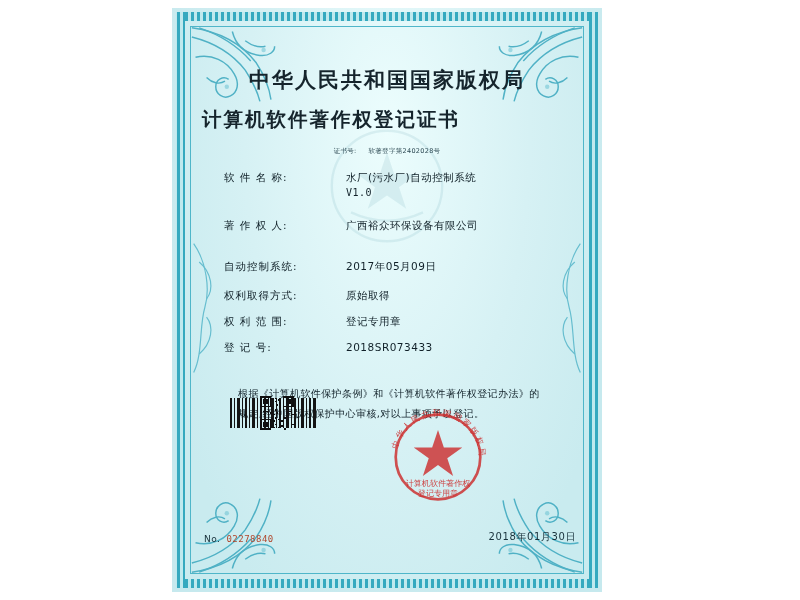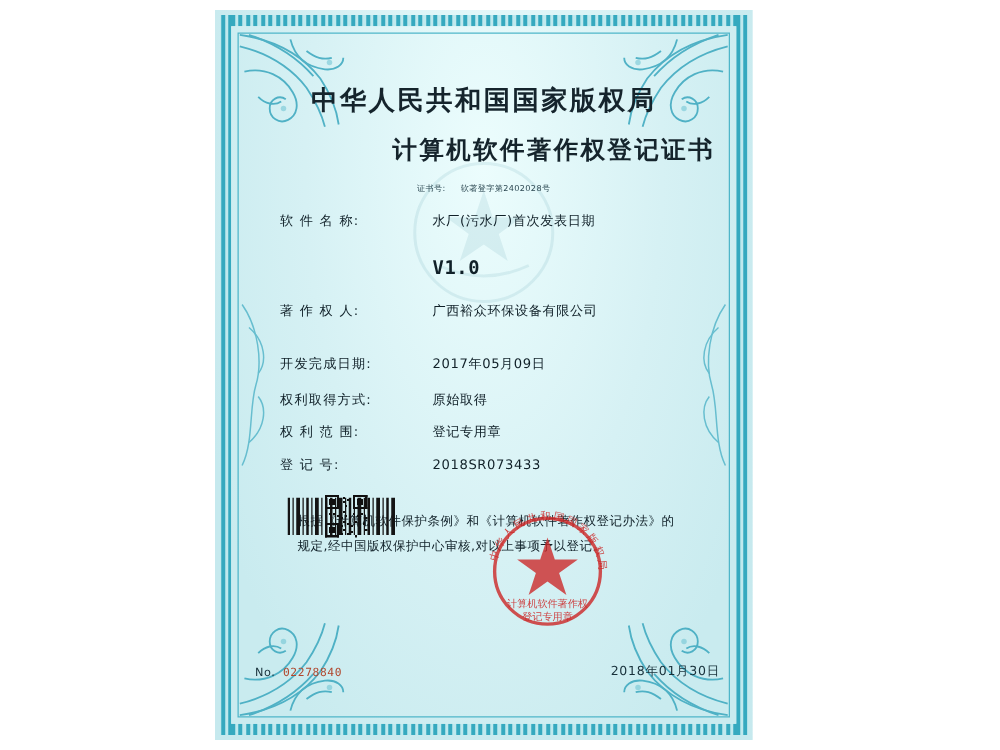--- a/index.html
+++ b/index.html
@@ -90,21 +90,21 @@
   .title1 {
     text-align: center;
     font-family: "DejaVu Serif", serif;
     font-size: 21px;
     font-weight: bold;
     letter-spacing: 2px;
     color: #15242c;
     margin-top: 18px;
   }
   .title2 {
-    text-align: right;
+    text-align: left;
     font-family: "DejaVu Serif", serif;
     font-size: 19.5px;
     font-weight: bold;
     letter-spacing: 2px;
     color: #15242c;
     margin-top: 12px;
   }
   .certno {
     text-align: center;
     font-size: 6.5px;
@@ -133,24 +133,23 @@
     flex: 0 0 76px;
     letter-spacing: 1px;
     white-space: nowrap;
   }
   .row .value {
     flex: 1;
     letter-spacing: .5px;
   }
   .row .value .sub {
     display: block;
-    margin-top: 20px;
+    margin-top: 2px;
     font-family: "DejaVu Sans Mono", monospace;
-    font-size: 15px;
-    font-weight: bold;
+    font-size: 10px;
   }
   .gap-lg { height: 9px; }
   .gap-sm { height: 3px; }
 
   .sep {
     height: 1px;
     margin: 10px 18px 12px 18px;
     background: transparent;
   }
 
@@ -308,37 +307,37 @@
 
       <div class="certno">
         <span class="lbl">证书号:</span><span>软著登字第2402028号</span>
       </div>
 
       <div class="fields">
 
         <div class="row">
           <div class="label">软 件 名 称:</div>
           <div class="value">
-            <span>水厂(污水厂)首次发表日期</span>
+            <span>水厂(污水厂)自动控制系统</span>
             <span class="sub">V1.0</span>
           </div>
         </div>
 
         <div class="gap-lg"></div>
 
         <div class="row">
           <div class="label">著 作 权 人:</div>
           <div class="value">广西裕众环保设备有限公司</div>
         </div>
 
         <div class="gap-lg"></div>
         <div class="gap-lg"></div>
 
         <div class="row">
-          <div class="label">开发完成日期:</div>
+          <div class="label">自动控制系统:</div>
           <div class="value">2017年05月09日</div>
         </div>
 
         <div class="gap-sm"></div>
 
 
         <div class="gap-sm"></div>
 
         <div class="row">
           <div class="label">权利取得方式:</div>

